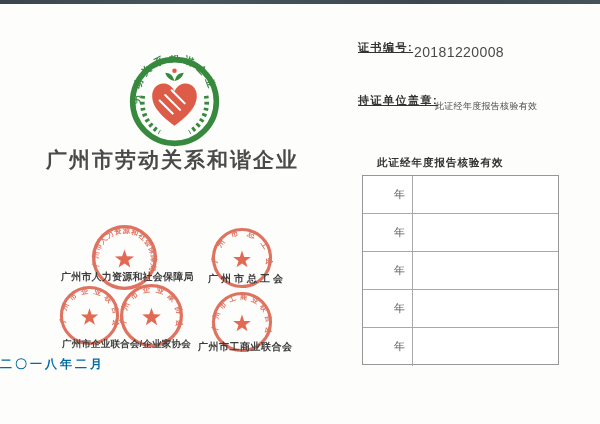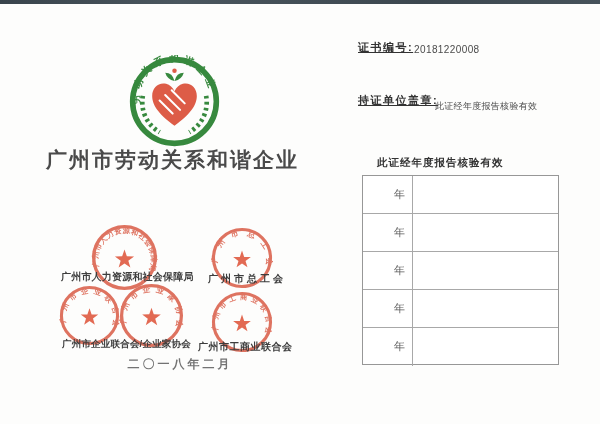--- a/index.html
+++ b/index.html
@@ -26,27 +26,27 @@
   .seal-3a{left:59px;top:285px;width:61px;height:61px;}
   .seal-3b{left:119px;top:283px;width:65px;height:65px;}
   .seal-4{left:211px;top:291px;width:62px;height:62px;}
 
   .stamp-label{position:absolute;font-weight:700;color:#3d3d3d;white-space:nowrap;}
   .lbl-1{left:61px;top:270px;font-size:10px;letter-spacing:0.2px;}
   .lbl-2{left:208px;top:272px;font-size:10px;letter-spacing:3px;}
   .lbl-3{left:62px;top:338px;font-size:9.5px;letter-spacing:0.2px;}
   .lbl-4{left:198px;top:340px;font-size:10px;letter-spacing:0.5px;}
 
-  .date-line{position:absolute;left:0;top:356px;width:360px;text-align:center;
-    font-size:12px;font-weight:600;color:#737373;letter-spacing:3px;}
+  .date-line{position:absolute;left:0;top:356px;width:360px;text-align:left;
+    font-size:12px;font-weight:600;color:#0369a1;letter-spacing:3px;}
 
   
   .field-label{position:absolute;font-weight:700;color:#333;letter-spacing:1.5px;text-decoration:underline;}
   .cert-label{left:358px;top:40px;font-size:11px;}
-  .cert-value{position:absolute;left:414px;top:44px;font-size:10px;color:#4a4a4a;
+  .cert-value{position:absolute;left:414px;top:44px;font-size:14px;color:#4a4a4a;
     letter-spacing:0.4px;}
   .holder-label{left:358px;top:93px;font-size:11px;}
   .holder-value{position:absolute;left:435px;top:100px;font-size:9px;color:#4a4a4a;
     letter-spacing:0.3px;}
   .verify-heading{position:absolute;left:357px;top:156px;font-size:10.5px;
     font-weight:700;color:#333;letter-spacing:1px;margin-left:20px;}
 
   .v-table{position:absolute;left:362px;top:175px;width:197px;height:190px;
     border:1px solid #979797;box-sizing:border-box;background:#fff;}
   .v-row{height:38px;box-sizing:border-box;border-bottom:1px solid #a8a8a8;

